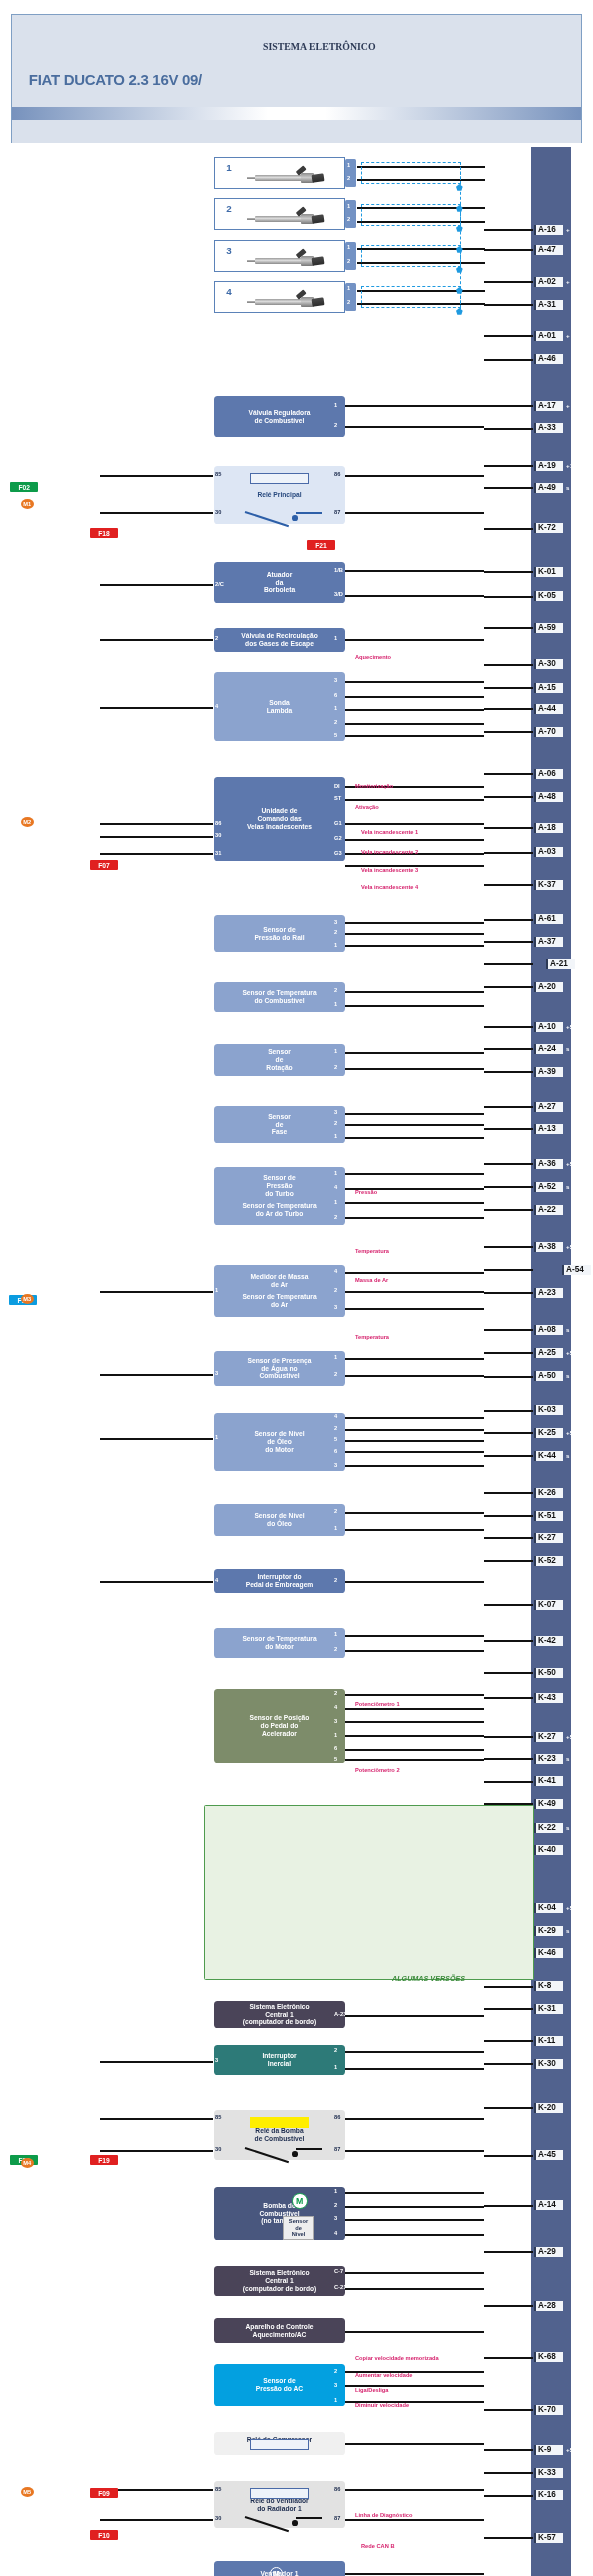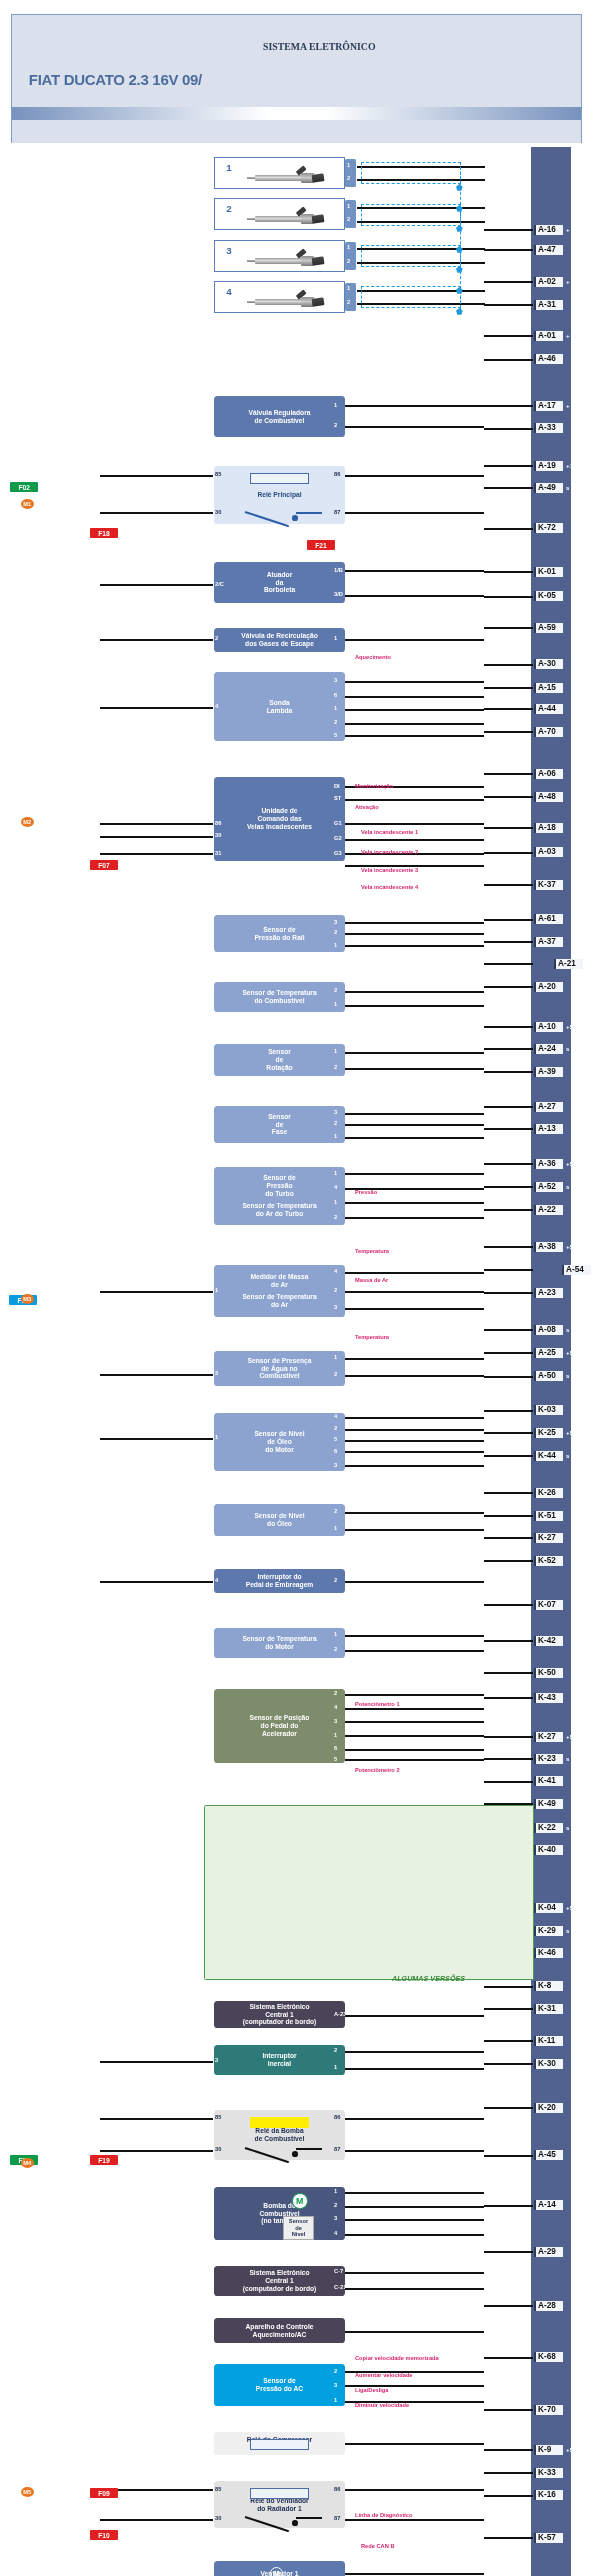--- a/index.html
+++ b/index.html
@@ -223,21 +223,21 @@
       </div>
       <div class="pinwire" style="left:484px; top:884px; width:49px;"></div>
       <div class="pin" style="left:534px; top:912px;">
         <span class="lbl">A-61</span>
       </div>
       <div class="pinwire" style="left:484px; top:919px; width:49px;"></div>
       <div class="pin" style="left:534px; top:935px;">
         <span class="lbl">A-37</span>
       </div>
       <div class="pinwire" style="left:484px; top:941px; width:49px;"></div>
-      <div class="pin" style="left:546px; top:957px;margin-left:8px;">
+      <div class="pin" style="left:546px; top:957px;">
         <span class="lbl">A-21</span>
       </div>
       <div class="pinwire" style="left:484px; top:963px; width:49px;"></div>
       <div class="pin" style="left:534px; top:980px;">
         <span class="lbl">A-20</span>
       </div>
       <div class="pinwire" style="left:484px; top:986px; width:49px;"></div>
       <div class="pin" style="left:534px; top:1020px;">
         <span class="lbl">A-10</span>
         <span class="sfx">+5V</span>

